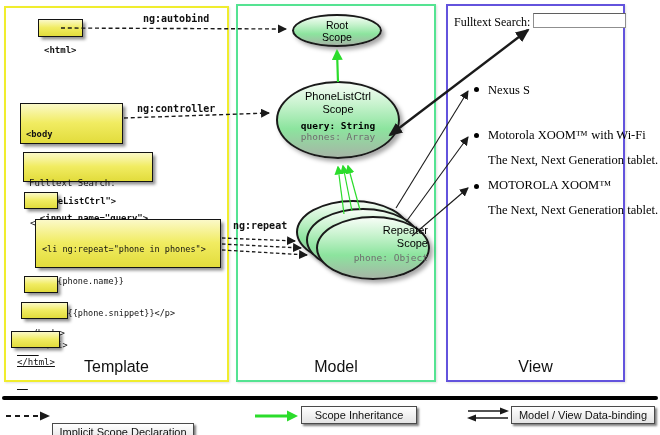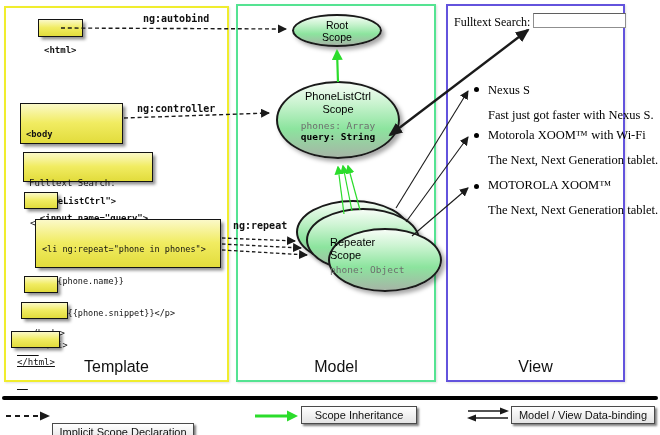--- a/index.html
+++ b/index.html
@@ -40,21 +40,21 @@
   .scope-title{font-size:11px;line-height:13px;}
   .scope-props{margin-top:4px;}
   .scope-prop{font-family:"DejaVu Sans Mono",monospace;font-size:9.5px;line-height:11px;}
   .prop-bold{font-weight:bold;color:#000;}
   .prop-gray{color:#6e6e6e;}
   .rep-ell{position:absolute;z-index:10;width:114px;height:64px;border-radius:50%;
     background:linear-gradient(180deg,#f6fdf6 0%,#c9f3cf 28%,#8ce49e 62%,#a6b5a6 100%);
     border:2px solid #1a1a1a;box-sizing:border-box;box-shadow:3px 3px 4px rgba(0,0,0,0.35);}
   #repeater-back{left:296px;top:200px;}
   #repeater-mid{left:306px;top:208px;z-index:11;}
-  #repeater-front{left:328px;top:216px;z-index:12;text-align:left;padding-top:6px;color:#000;margin-top:12px;}
+  #repeater-front{left:316px;top:216px;z-index:12;text-align:right;padding-top:6px;color:#000;}
   #repeater-front .scope-props{margin-top:2px;}
 
   .edge-label{position:absolute;z-index:20;font-family:"DejaVu Sans Mono",monospace;
     font-weight:bold;font-size:10px;color:#111;white-space:pre;text-align:right;}
   #lbl-autobind{left:143px;top:13px;}
   #lbl-controller{left:137px;top:103px;}
   #lbl-repeat{left:233px;top:220px;}
 
   .serif{font-family:"Liberation Serif",serif;color:#000;}
   #view-search-label{position:absolute;left:454px;top:15px;font-size:12px;z-index:10;}
@@ -134,40 +134,39 @@
   <div class="edge-label" id="lbl-repeat">ng:repeat</div>
 
   <div class="scope" id="scope-root">
     <div class="scope-title">Root</div>
     <div class="scope-title">Scope</div>
   </div>
   <div class="scope" id="scope-phonelist">
     <div class="scope-title">PhoneListCtrl</div>
     <div class="scope-title">Scope</div>
     <div class="scope-props">
+      <div class="scope-prop prop-bold">query: String</div>
       <div class="scope-prop prop-gray">phones: Array</div>
-      <div class="scope-prop prop-bold">query: String</div>
     </div>
   </div>
   <div class="rep-ell" id="repeater-back"></div>
   <div class="rep-ell" id="repeater-mid"></div>
   <div class="rep-ell" id="repeater-front">
     <div class="scope-title">Repeater</div>
     <div class="scope-title">Scope</div>
     <div class="scope-props">
       <div class="scope-prop prop-gray">phone: Object</div>
     </div>
   </div>
 
   <div class="serif" id="view-search-label">Fulltext Search:</div>
   <input id="view-search-input" value="" style="">
 
   <span class="bullet" style="top:87px"></span>
   <div class="serif view-item-title" style="top:83px">Nexus S</div>
-  <div class="serif view-item-desc" style="top:108px">Fast just got faster with Nexus S.</div>
 
   <span class="bullet" style="top:133px"></span>
   <div class="serif view-item-title" style="top:128px">Motorola XOOM™  with Wi-Fi</div>
   <div class="serif view-item-desc" style="top:153px">The Next, Next Generation tablet.</div>
 
   <span class="bullet" style="top:184px"></span>
   <div class="serif view-item-title" style="top:178px">MOTOROLA XOOM™</div>
   <div class="serif view-item-desc" style="top:203px">The Next, Next Generation tablet.</div>
 
   <div id="legend-separator"></div>

